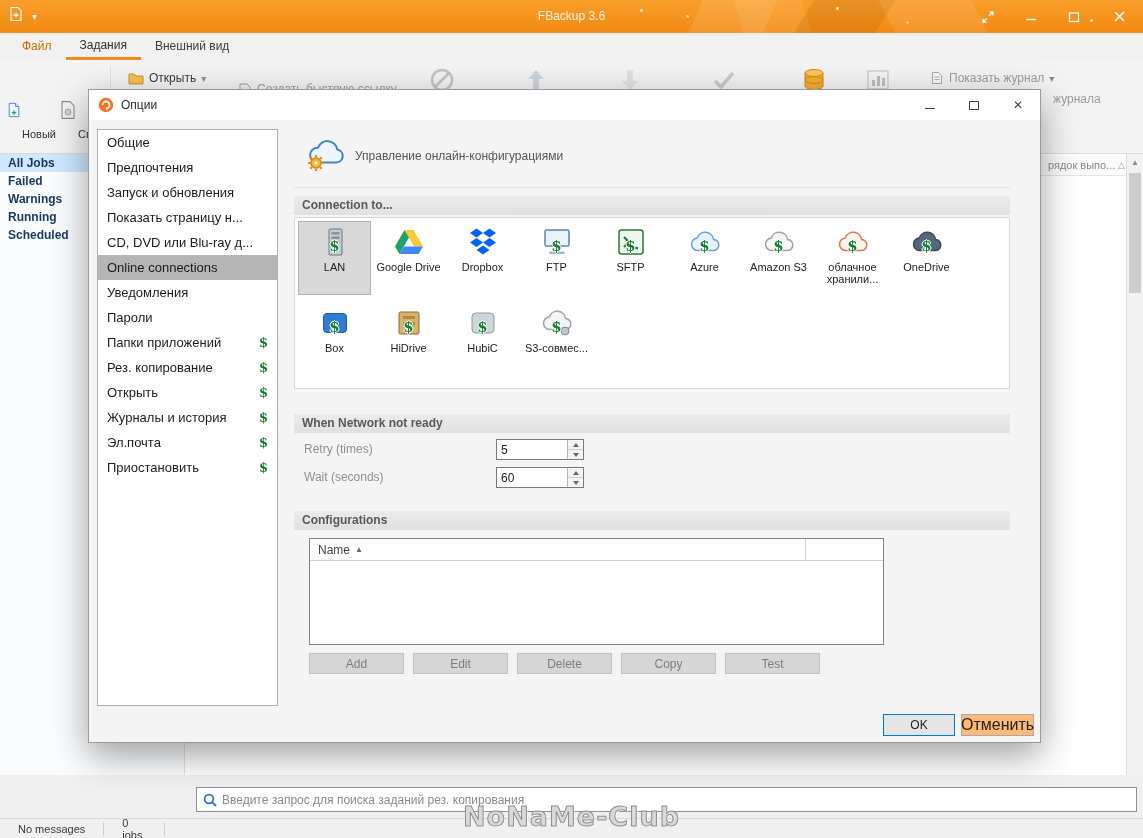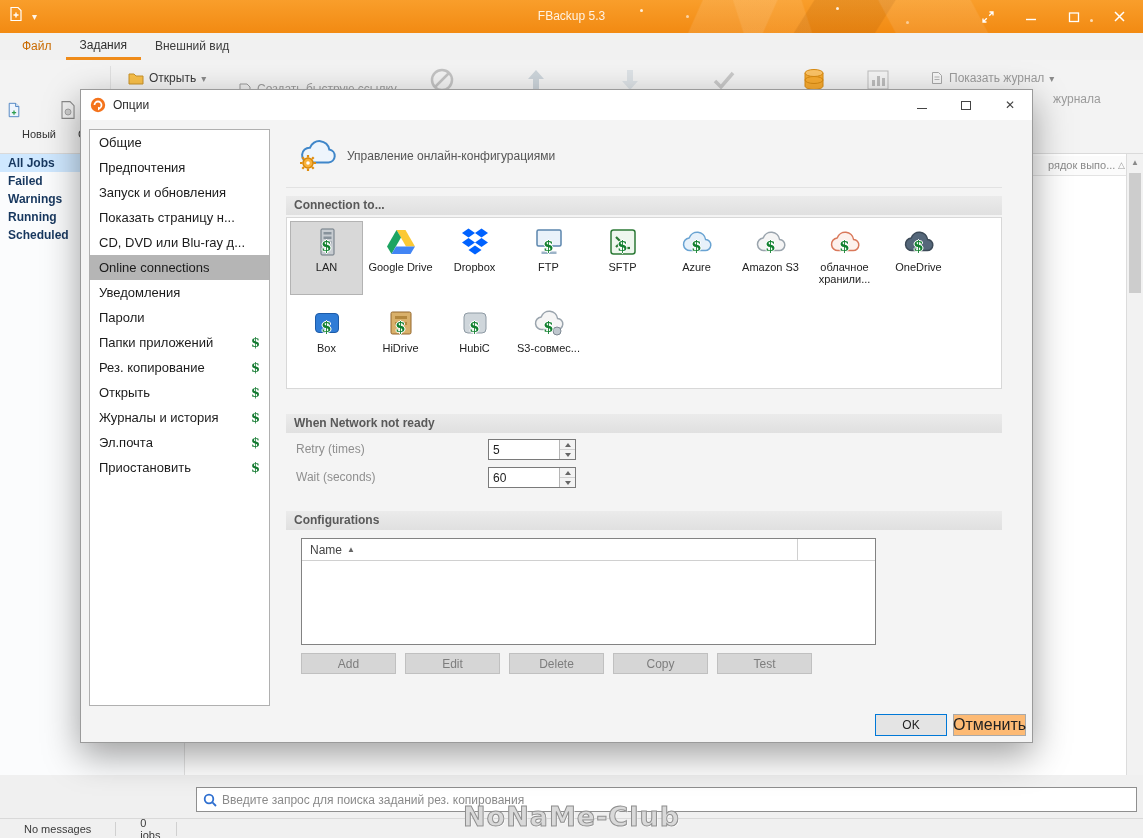--- a/index.html
+++ b/index.html
@@ -56,29 +56,29 @@
   .sb-up { height:17px; display:flex; align-items:center; justify-content:center; font-size:8px; color:#8a8a8a; }
   .i-sort-up::before { content:"▲"; }
   .sb-thumb { margin:2px; height:120px; background:#cdcdcd; }
 
   
   .search-band { position:absolute; left:0; top:775px; width:1143px; height:43px; background:#f0f0f0; }
   .search-box { position:absolute; left:196px; top:12px; width:941px; height:25px; background:#fff; border:1px solid #8f8f8f; display:flex; align-items:center; padding:0 6px; gap:5px; }
   .search-box input { flex:1; border:none; outline:none; font-size:12px; color:#a16207; font-family:"Liberation Sans",sans-serif; }
   .search-box input::placeholder { color:#8a8a8a; }
   .statusbar { position:absolute; left:0; top:818px; width:1143px; height:20px; background:#f0f0f0; border-top:1px solid #d9d9d9; display:flex; align-items:center; font-size:11px; color:#3a3a3a; }
-  .st-item { padding:0 24px; }
+  .st-item { padding:0 18px; }
   .st-sep { width:1px; height:14px; background:#d0d0d0; }
   .st-gap2 { width:60px; }
   .watermark { position:absolute; left:50%; top:801px; transform:translateX(-50%); z-index:60; pointer-events:none;
     font-family:"DejaVu Sans", sans-serif; font-weight:bold; font-size:27px; letter-spacing:1px;
     color:#d9d9d9; -webkit-text-stroke:1px #8f8f8f; text-shadow:1px 1px 0 #ffffff; }
 
   
-  .dialog { position:absolute; left:80px; top:89px; width:953px; height:654px; background:#f4f4f4;
+  .dialog { position:absolute; left:88px; top:89px; width:953px; height:654px; background:#f4f4f4;
     border:1px solid #9a9a9a; box-shadow:0 12px 34px rgba(0,0,0,.38); z-index:40; }
   .dlg-titlebar { position:absolute; left:0; top:0; width:100%; height:30px; background:#ffffff; display:flex; align-items:center; }
   .dlg-title { margin-left:7px; font-size:12px; color:#2b2b2b; }
   .dlg-logo { margin-left:9px; display:flex; }
   .dlg-controls { margin-left:auto; display:flex; height:30px; }
   .dlg-btn { width:44px; height:30px; display:flex; align-items:center; justify-content:center; color:#444; }
   .glyph-min { width:10px; height:1px; background:#444; margin-top:6px; }
   .glyph-max { width:10px; height:9px; border:1px solid #444; }
   .i-x::before { content:"✕"; font-size:12px; }
 
@@ -139,21 +139,21 @@
     <span class="tb-dot" style="left:1090px;top:19px;opacity:.7"></span>
     <div class="qat">
       <span>
         <svg width="16" height="16" viewBox="0 0 16 16">
             <path d="M3 1.5 h7 l3 3 V14.5 H3 z" fill="none" stroke="#fff" stroke-width="1.2"></path>
             <path d="M5.5 9 h5 M8 6.5 v5" stroke="#fff" stroke-width="1.4"></path>
           </svg>
       </span>
       <span class="i-caret caret-w"></span>
     </div>
-    <div class="tb-title">FBackup 5.3</div>
+    <div class="tb-title">FBackup 3.6</div>
     <div class="win-controls">
       <div class="wc-btn">
         <svg width="14" height="14" viewBox="0 0 14 14">
             <path d="M8.5 2 H12 v3.5 M5.5 12 H2 V8.5 M12 2 L8.2 5.8 M2 12 l3.8-3.8" stroke="#fff" fill="none" stroke-width="1.3"></path>
           </svg>
       </div>
       <div class="wc-btn">
         <svg width="12" height="12" viewBox="0 0 12 12">
             <line x1="1" y1="8.5" x2="11" y2="8.5" stroke="#fff" stroke-width="1.4"></line>
           </svg>

